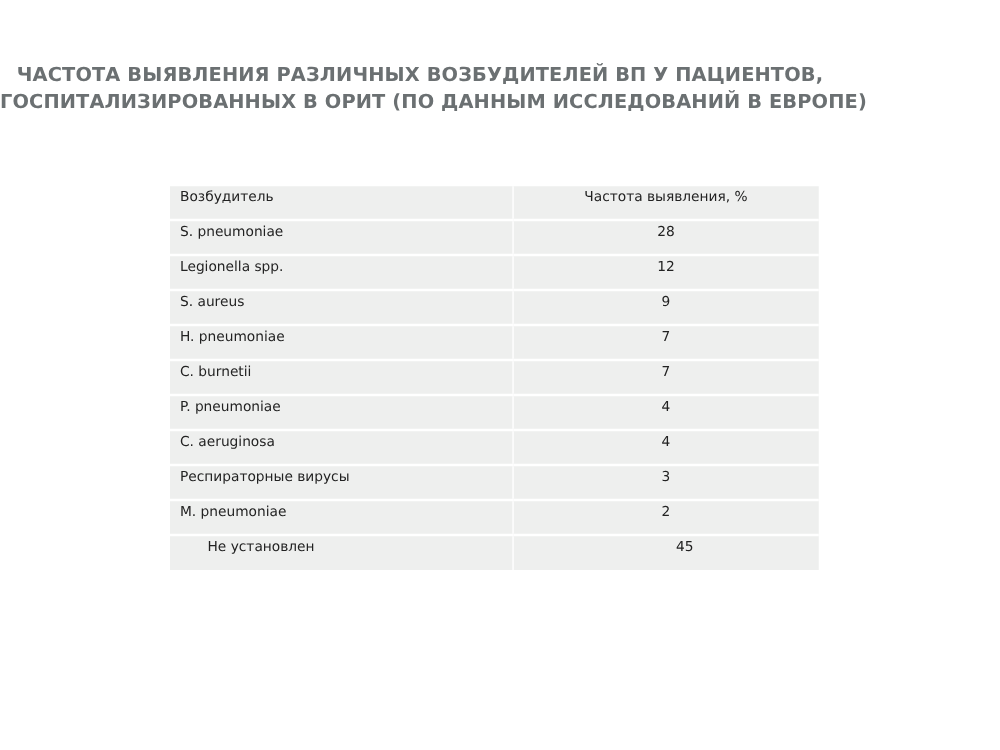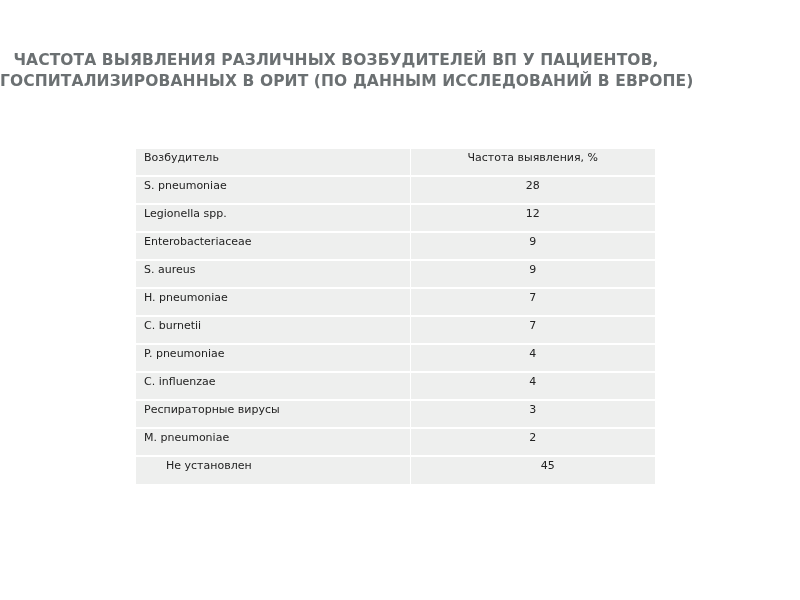--- a/index.html
+++ b/index.html
@@ -83,41 +83,37 @@
     </tr>
     <tr>
       <td>S. pneumoniae</td>
       <td class="num">28</td>
     </tr>
     <tr>
       <td>Legionella spp.</td>
       <td class="num">12</td>
     </tr>
     <tr>
-      <td>Enterobacteriaceae</td>
-      <td class="num">9</td>
-    </tr>
-    <tr>
       <td>S. aureus</td>
       <td class="num">9</td>
     </tr>
     <tr>
       <td>H. pneumoniae</td>
       <td class="num">7</td>
     </tr>
     <tr>
       <td>C. burnetii</td>
       <td class="num">7</td>
     </tr>
     <tr>
       <td>P. pneumoniae</td>
       <td class="num">4</td>
     </tr>
     <tr>
-      <td>C. influenzae</td>
+      <td>C. aeruginosa</td>
       <td class="num">4</td>
     </tr>
     <tr>
       <td>Респираторные вирусы</td>
       <td class="num">3</td>
     </tr>
     <tr>
       <td>M. pneumoniae</td>
       <td class="num">2</td>
     </tr>

